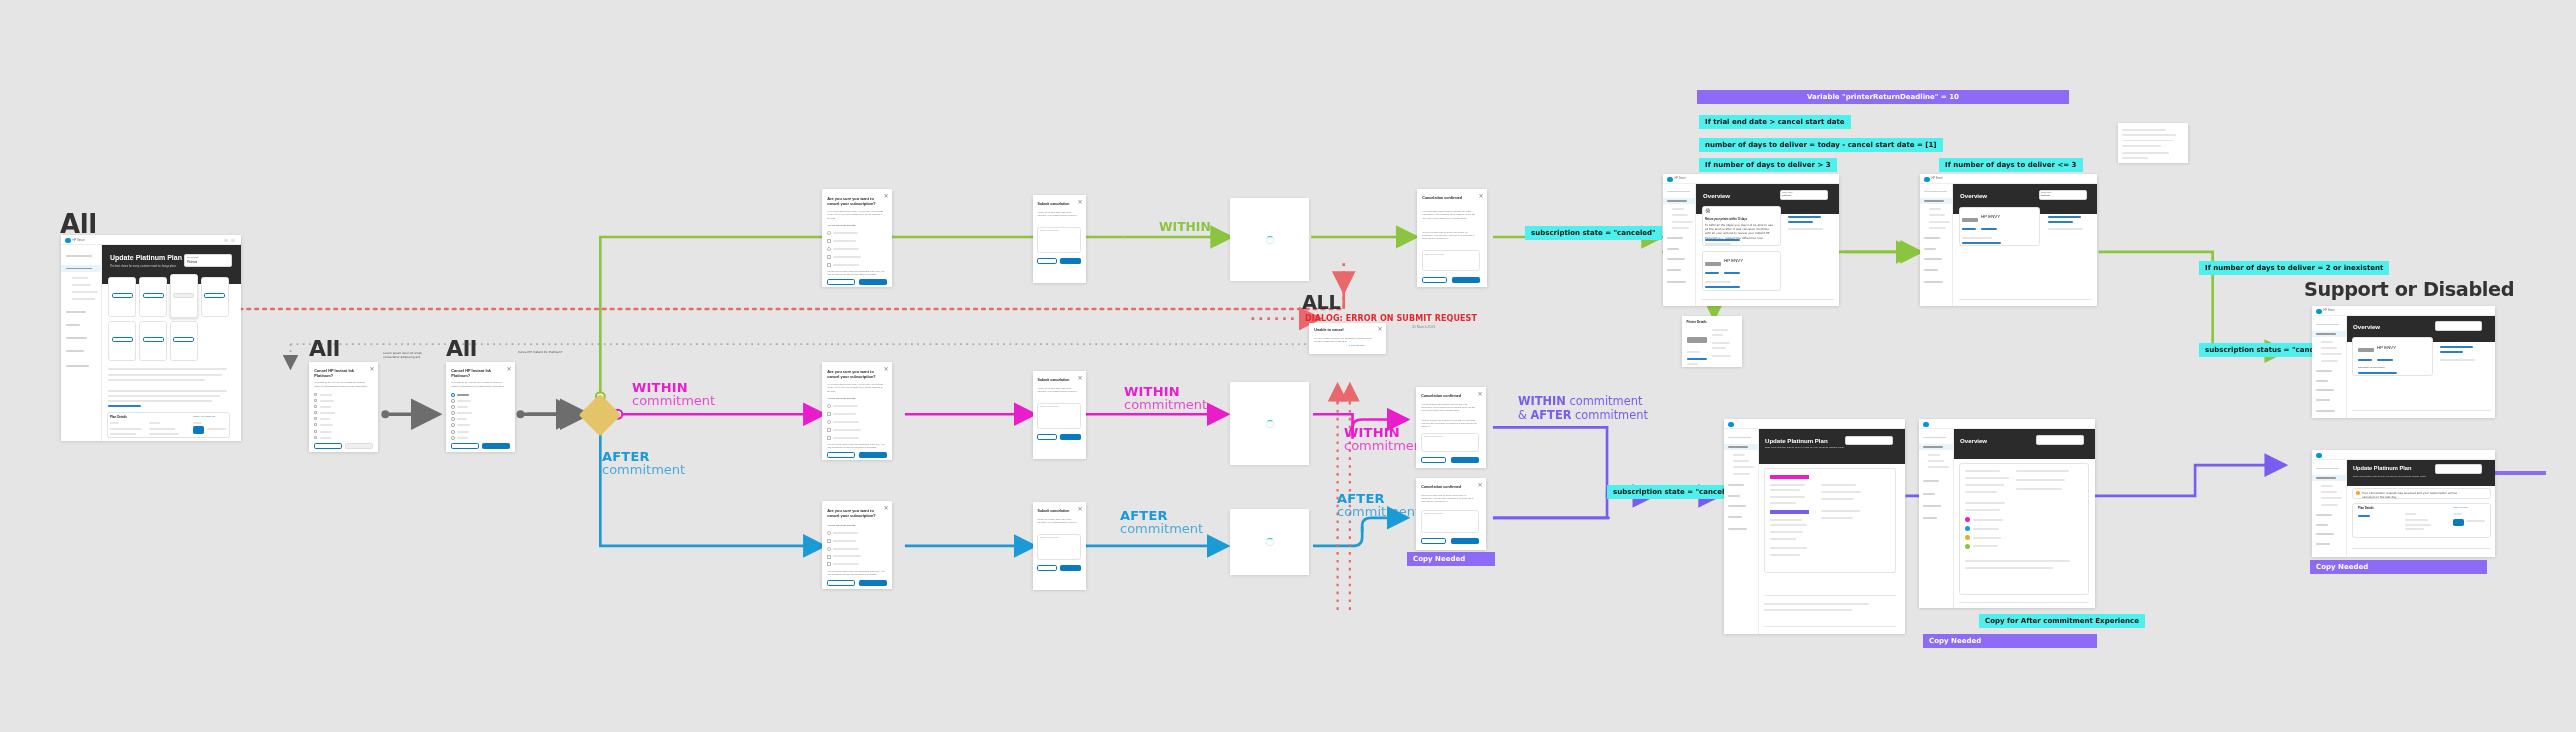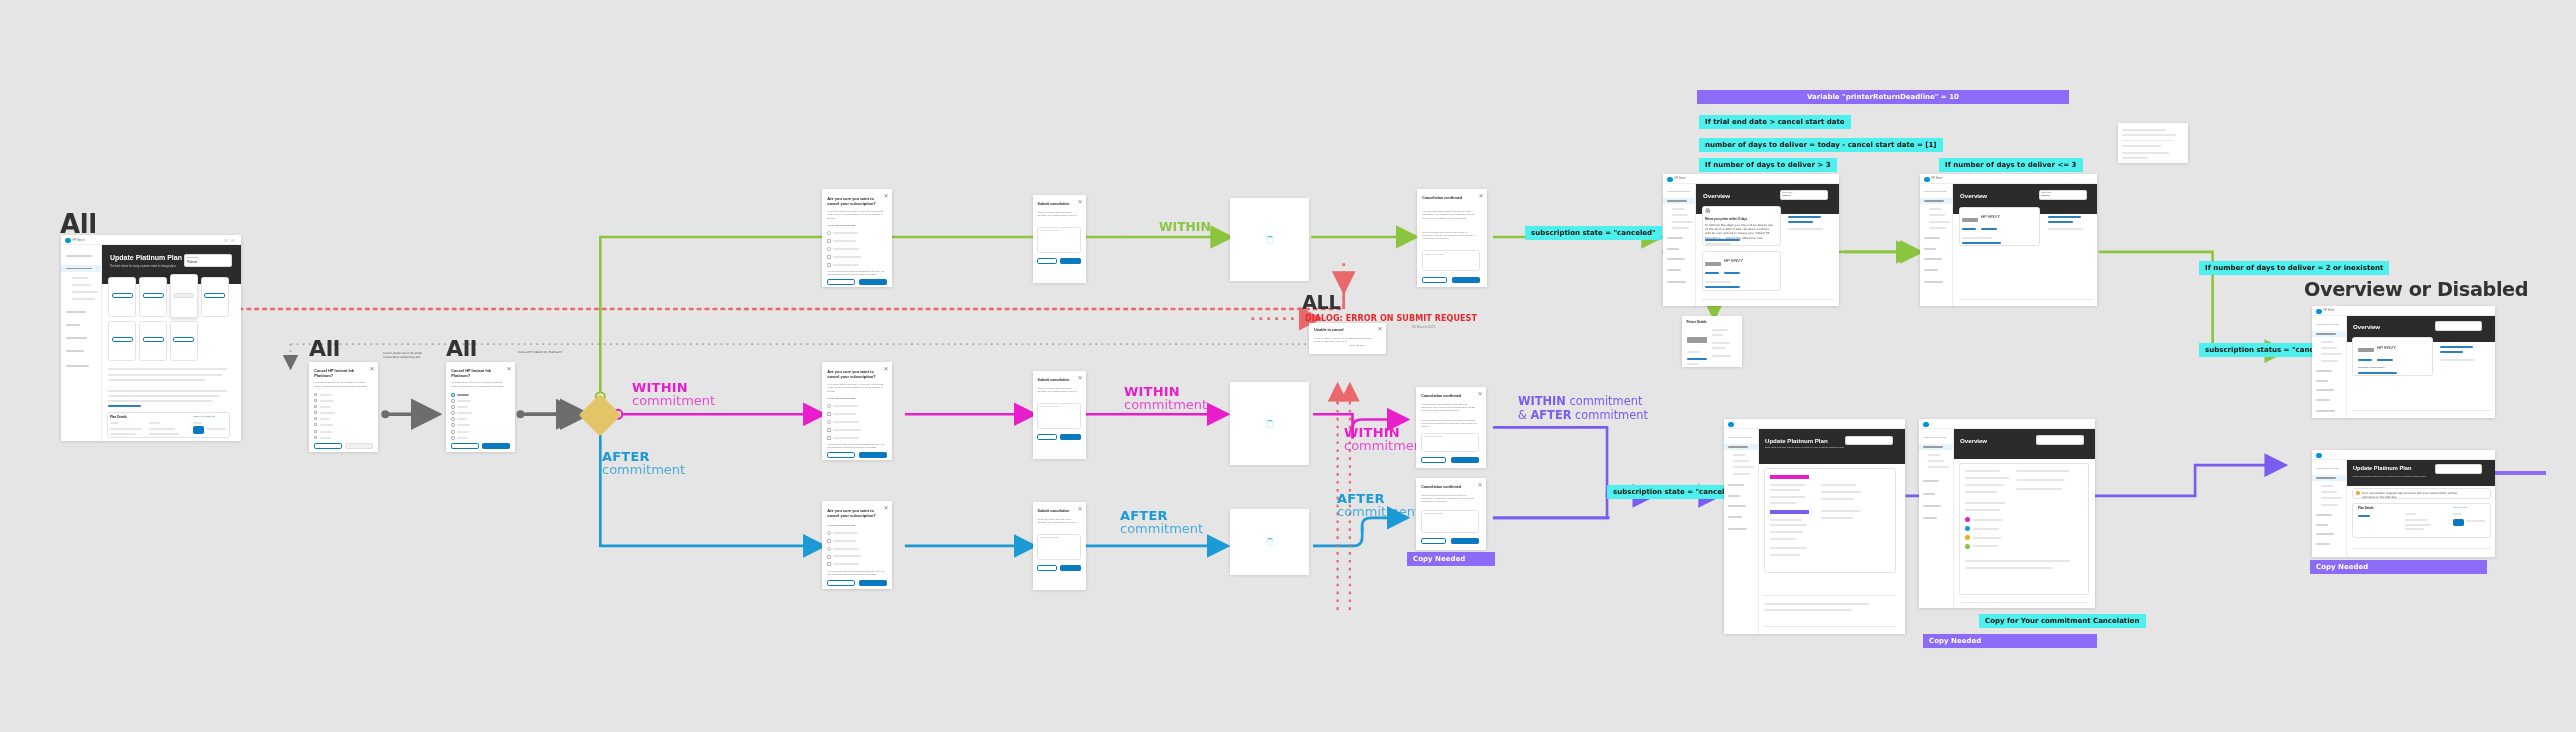--- a/index.html
+++ b/index.html
@@ -172,21 +172,21 @@
     <path d="M1523,460 L1523,440" stroke="#e8686c" stroke-width="2.5" fill="none" marker-end="url(#ah-red)"></path>
     <path d="M1537,460 L1537,440" stroke="#e8686c" stroke-width="2.5" fill="none" marker-end="url(#ah-red)"></path>
 
     <path d="M1952,308 L1952,360" stroke="#8bc53f" stroke-width="3" fill="none" marker-end="url(#ah-green)"></path>
   </svg>
 
   <div class="hdr big abs" style="left:60px; top:209px;">All</div>
   <div class="hdr mid abs" style="left:309px; top:336px;">All</div>
   <div class="hdr mid abs" style="left:446px; top:336px;">All</div>
   <div class="hdr small abs" style="left:1302px; top:291px;">ALL</div>
-  <div class="hdr abs" style="left:2304px; top:278px; font-size:19.3px;">Overview or Disabled</div>
+  <div class="hdr abs" style="left:2304px; top:278px; font-size:19.3px;">Support or Disabled</div>
 
   <div class="branch trial abs" style="left:1159px; top:221px;">WITHIN</div>
 
   <div class="branch abs" style="left:632px; top:381px;">
     <span class="b1 c-within">WITHIN</span>
     <span class="b2 c-within">commitment</span>
   </div>
 
   <div class="branch abs" style="left:602px; top:450px;">
     <span class="b1 c-after">AFTER</span>
@@ -224,21 +224,21 @@
 
   <div class="chip purple center" style="left:1697px; top:90px; width:372px;">Variable "printerReturnDeadline" = 10</div>
   <div class="chip cyan" style="left:1699px; top:115px;">If trial end date &gt; cancel start date</div>
   <div class="chip cyan" style="left:1699px; top:138px;">number of days to deliver = today - cancel start date  = [1]</div>
   <div class="chip cyan" style="left:1699px; top:158px;">If number of days to deliver &gt; 3</div>
   <div class="chip cyan" style="left:1939px; top:158px;">If number of days to deliver &lt;= 3</div>
   <div class="chip cyan" style="left:2199px; top:261px;">If number of days to deliver = 2 or inexistent</div>
   <div class="chip cyan" style="left:1525px; top:226px;">subscription state = "canceled"</div>
   <div class="chip cyan" style="left:1607px; top:485px;">subscription state = "canceling"</div>
   <div class="chip cyan" style="left:2199px; top:343px;">subscription status = "canceled"</div>
-  <div class="chip cyan" style="left:1979px; top:614px;">Copy for Your commitment Cancelation</div>
+  <div class="chip cyan" style="left:1979px; top:614px;">Copy for After commitment Experience</div>
   <div class="chip purple" style="left:1407px; top:552px; width:88px;">Copy Needed</div>
   <div class="chip purple" style="left:1923px; top:634px; width:174px;">Copy Needed</div>
   <div class="chip purple" style="left:2310px; top:560px; width:177px;">Copy Needed</div>
   <div class="chip red" style="left:1305px; top:314px;">DIALOG: ERROR ON SUBMIT REQUEST</div>
   <div class="tinytxt" style="left:1412px; top:325px; font-size:3.5px; color:#8a8a8a;">31 March 2021</div>
   <div class="abs" style="left:2493px;top:471px;width:53px;height:3.5px;background:#8c6cf7;"></div>
 
   <div class="diamond" style="left:585px; top:400px;"></div>
 
   <div class="screen" style="left:61px; top:235px; width:180px; height:206px;">

